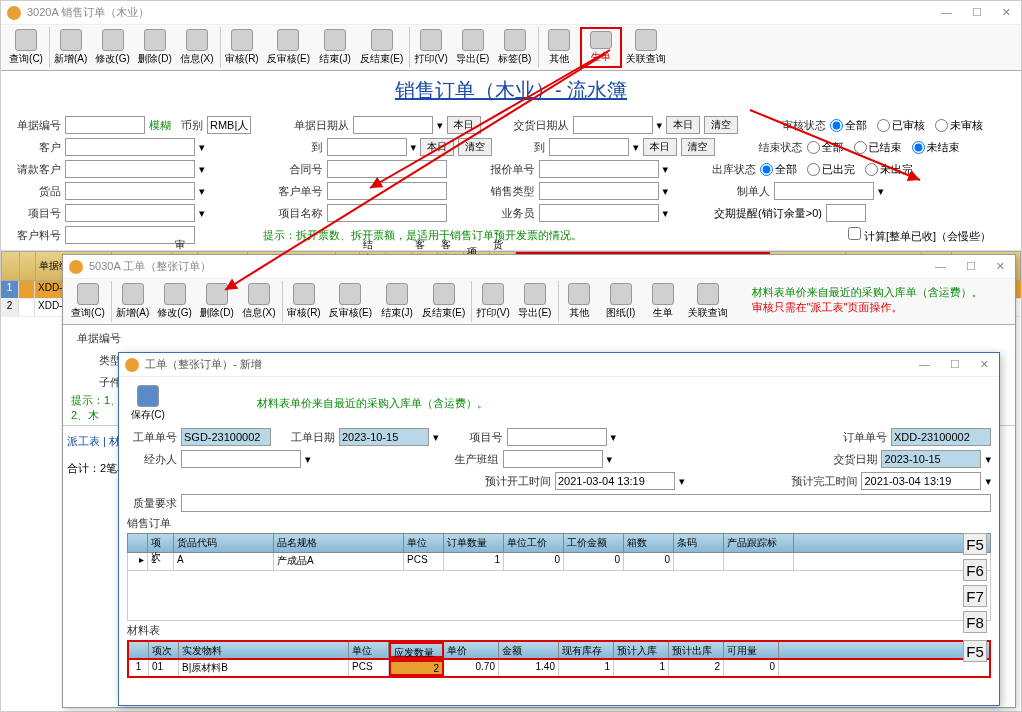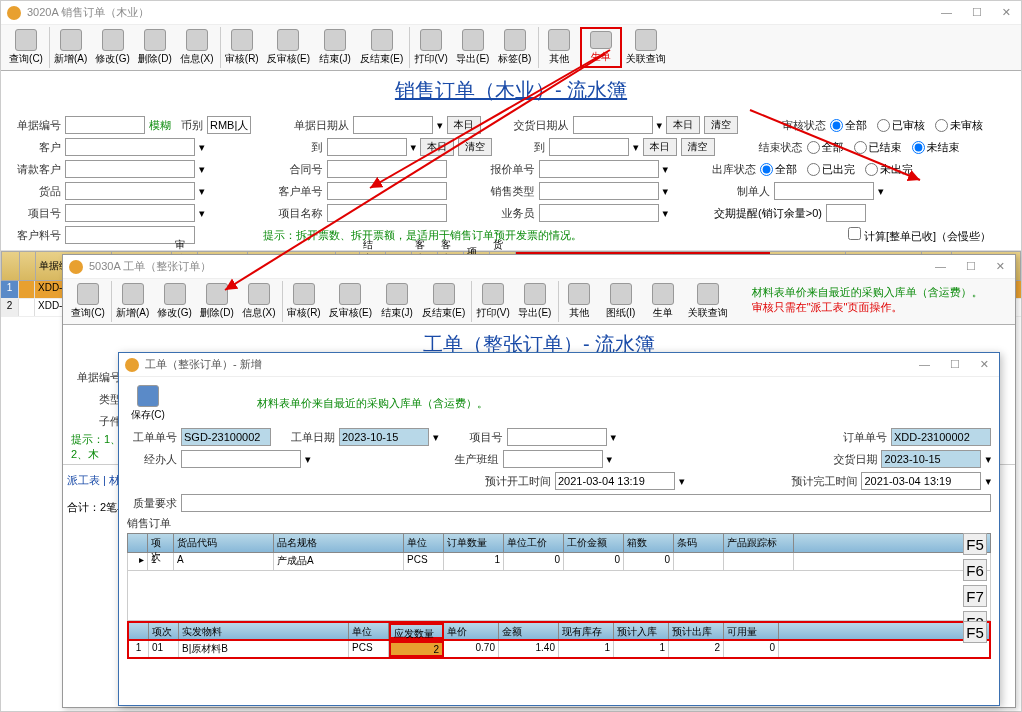--- a/index.html
+++ b/index.html
@@ -361,21 +361,20 @@
       </div>
     <div class="tbtn">
         <div class="ico"></div>
         <span class="lbl">关联查询</span>
       </div>
     <div style="margin-left:20px;padding-top:4px">
       <div class="green note">材料表单价来自最近的采购入库单（含运费）。</div>
       <div class="red note">审核只需在"派工表"页面操作。</div>
     </div>
   </div>
-  <div class="bigtitle">工单（整张订单）- 流水簿</div>
   <div style="padding:2px 8px">
     <div class="frow">
         <span class="flbl">单据编号</span>
       </div>
     <div class="frow">
         <span class="flbl">类型</span>
       </div>
     <div class="frow">
         <span class="flbl">子件</span>
       </div>
@@ -466,20 +465,21 @@
       <div class="tbl-row" style="height:50px"></div>
       <div class="sidebar-btns" style="top:0">
         <div class="sbtn">F5</div>
         <div class="sbtn">F6</div>
         <div class="sbtn">F7</div>
         <div class="sbtn">F8</div>
       </div>
     </div>
 
 
+    <div class="section-lbl">材料表</div>
     <div style="position:relative">
       <div class="tbl-hdr redbox">
         <div class="c" style="width:20px"></div>
         <div class="c" style="width:30px">项次</div>
         <div class="c" style="width:170px">实发物料</div>
         <div class="c" style="width:40px">单位</div>
         <div class="c redbox-cell" style="width:55px">应发数量</div>
         <div class="c" style="width:55px">单价</div>
         <div class="c" style="width:60px">金额</div>
         <div class="c" style="width:55px">现有库存</div>

